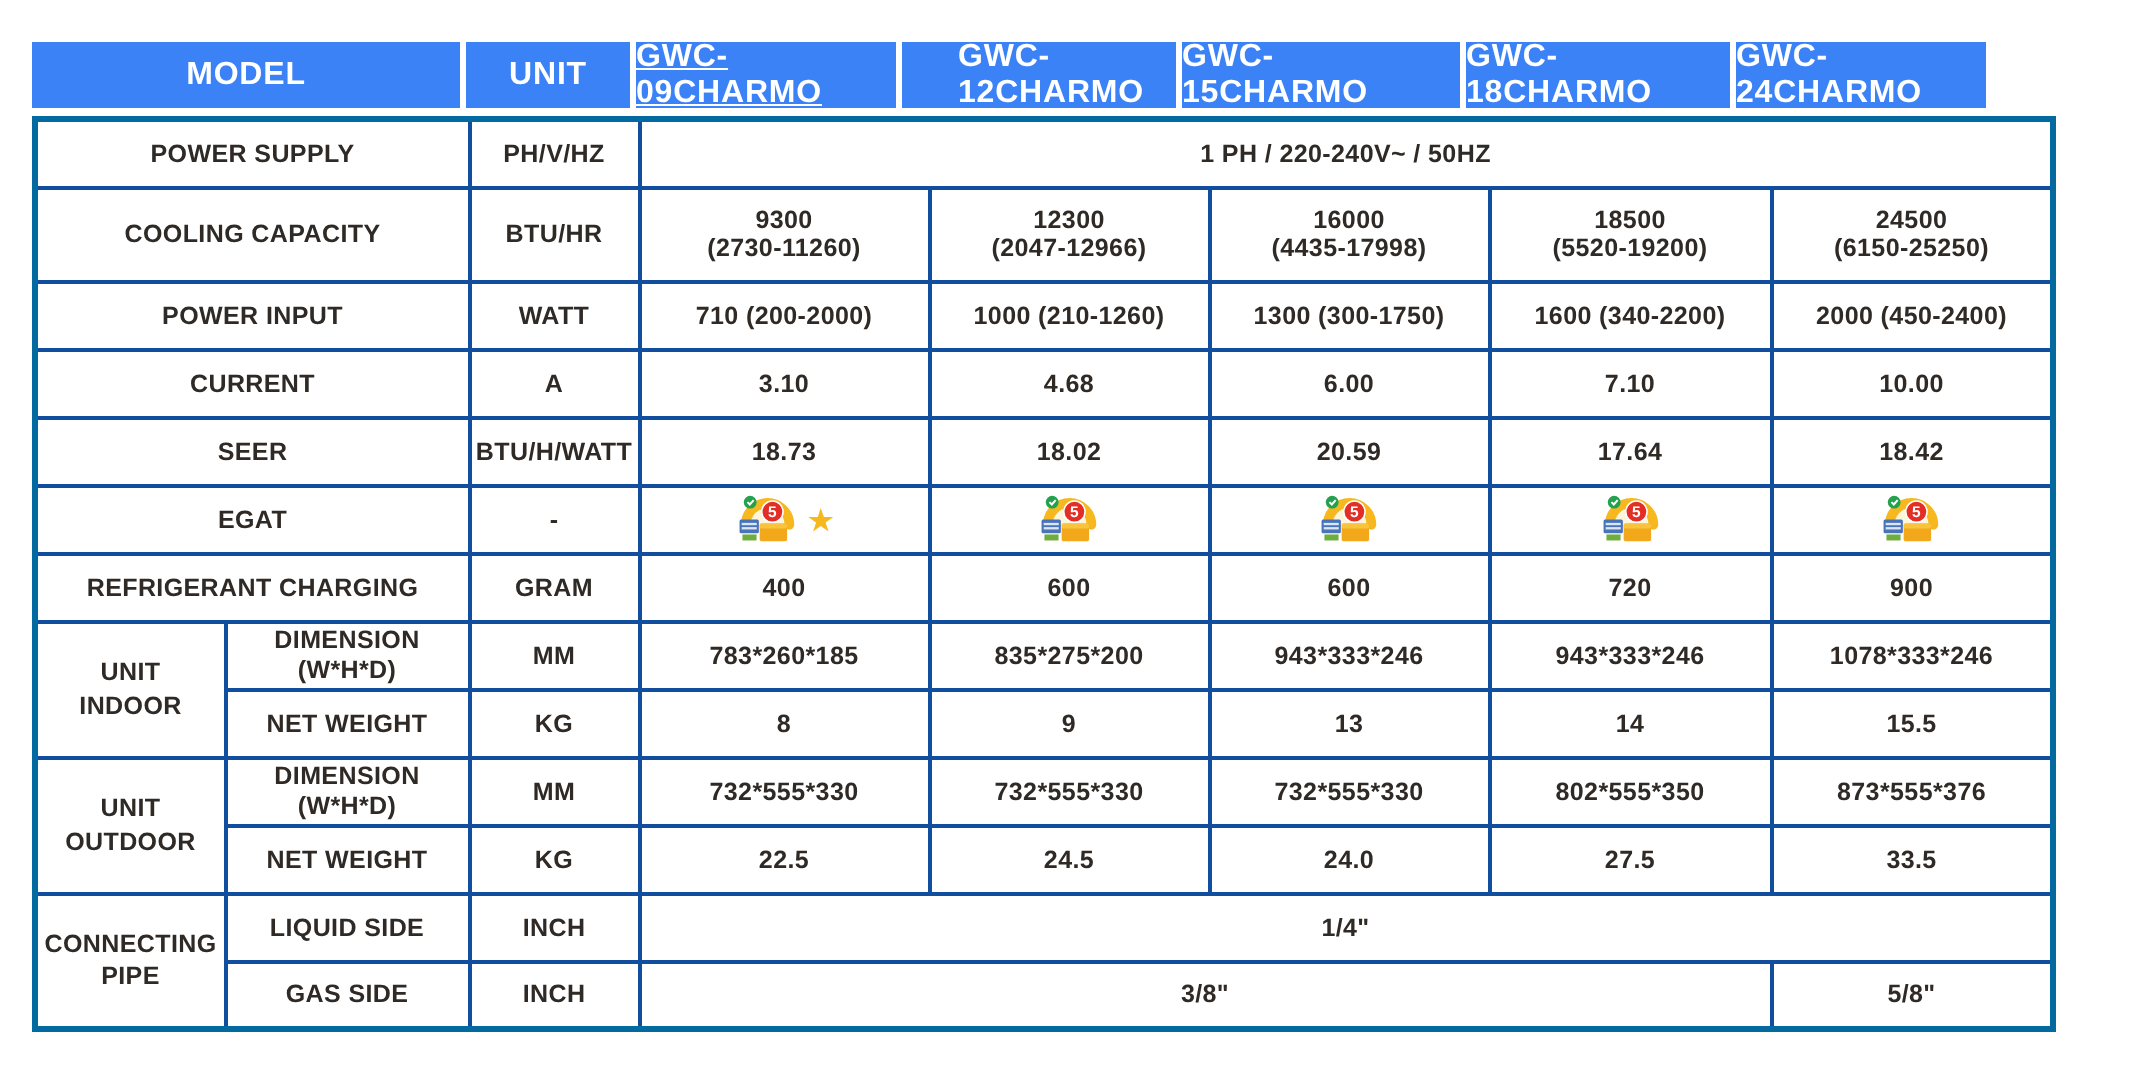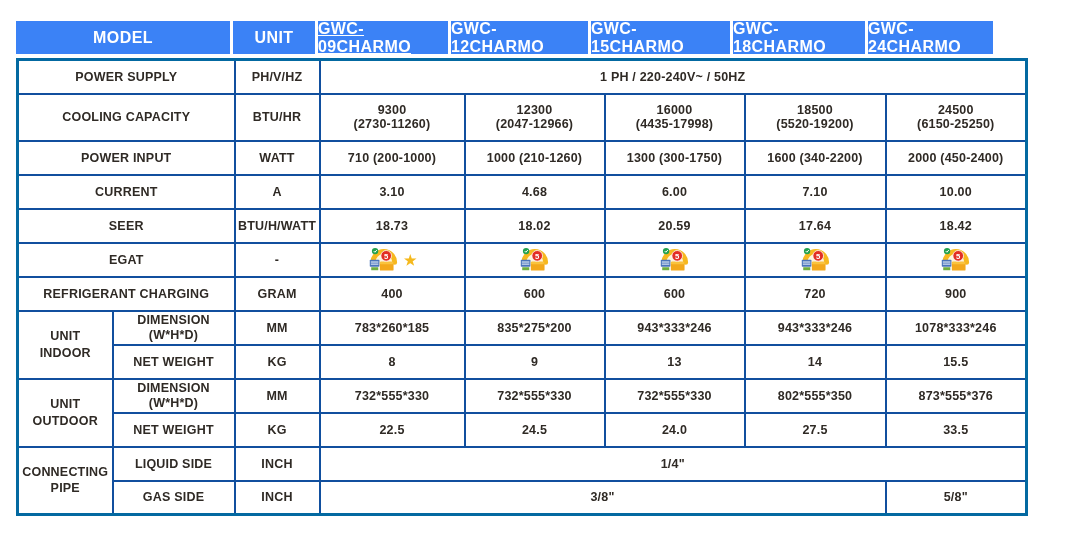--- a/index.html
+++ b/index.html
@@ -16,21 +16,21 @@
   .hc {
     background: #3b82f6; color: #ffffff;
     display: flex; align-items: center; justify-content: center;
     font-weight: 700; font-size: 16px; letter-spacing: .4px;
     border-right: 3px solid #ffffff;
   }
   .hc:last-child { border-right: none; }
   .hc.w-model { width: 217px; }
   .hc.w-unit  { width: 85px;  }
   .hc.w-c1 { width: 133px; text-decoration: underline; }
-  .hc.w-c2 { width: 140px; }
+  .hc.w-c2 { width: 140px; padding-left: 28px; }
   .hc.w-c3 { width: 142px; }
   .hc.w-c4 { width: 135px; }
   .hc.w-c5 { width: 125px; }
 
   
   table.spec {
     width: 1009px; table-layout: fixed;
     border-collapse: collapse; border: 3px solid #0369a1;
   }
   table.spec td {
@@ -94,21 +94,21 @@
 (4435-17998)</td>
       <td class="val two">18500
 (5520-19200)</td>
       <td class="val two">24500
 (6150-25250)</td>
     </tr>
 
     <tr class="r">
       <td class="lbl" colspan="2">POWER INPUT</td>
       <td class="unit">WATT</td>
-      <td class="val">710 (200-1000)</td>
+      <td class="val">710 (200-2000)</td>
       <td class="val">1000 (210-1260)</td>
       <td class="val">1300 (300-1750)</td>
       <td class="val">1600 (340-2200)</td>
       <td class="val">2000 (450-2400)</td>
     </tr>
 
     <tr class="r">
       <td class="lbl" colspan="2">CURRENT</td>
       <td class="unit">A</td>
       <td class="val">3.10</td>

